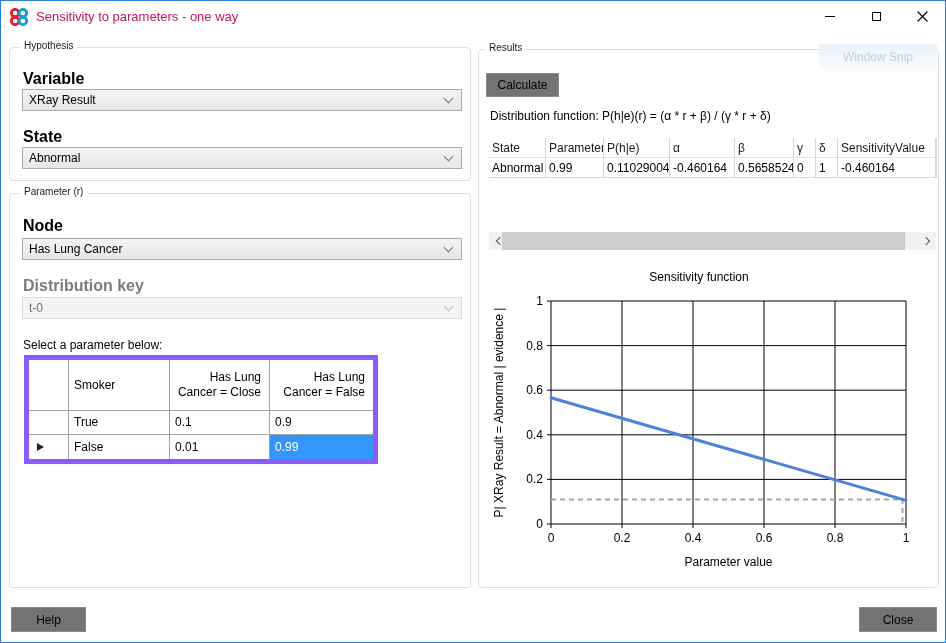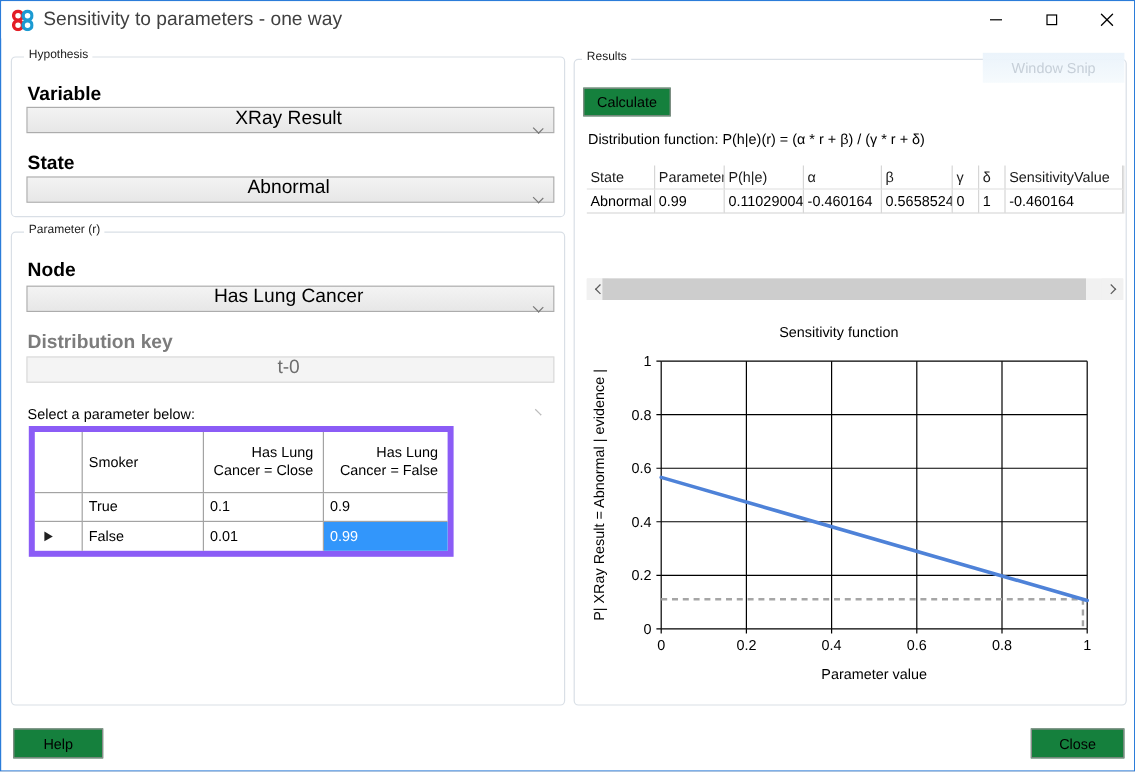--- a/index.html
+++ b/index.html
@@ -5,43 +5,43 @@
   html,body{margin:0;padding:0;background:#cfcfcf;}
   *{box-sizing:border-box;}
   .window{
     position:relative;width:946px;height:643px;background:#ffffff;
     border:1px solid #2b7cd9;font-family:"Liberation Sans",sans-serif;
     font-size:12px;color:#000;overflow:hidden;
   }
   
   .titlebar{position:absolute;left:0;top:0;width:100%;height:31px;background:#fff;display:flex;align-items:center;}
   .app-logo{margin-left:9px;width:18px;height:18px;}
-  .title-text{margin-left:8px;font-size:16px;color:#404040;}
+  .title-text{margin-left:8px;font-size:13px;color:#be185d;}
   .caption-btns{position:absolute;right:0;top:0;height:31px;display:flex;}
   .cap-btn{width:46px;height:31px;display:flex;align-items:center;justify-content:center;background:transparent;border:none;cursor:default;}
   .min-glyph{width:10px;height:0;border-top:1px solid #000;}
   .max-glyph{width:9px;height:9px;border:1px solid #000;background:transparent;}
   
   .groupbox{position:absolute;border:1px solid #d9dfe6;border-radius:4px;background:transparent;}
   .gb-legend{position:absolute;top:-8px;left:10px;background:#fff;padding:0 4px;font-size:10px;color:#1b1b1b;white-space:nowrap;}
   #gb-hyp{left:8px;top:46px;width:462px;height:134px;}
   #gb-param{left:8px;top:192px;width:462px;height:395px;}
   #gb-results{left:477px;top:48px;width:461px;height:539px;}
   
   .field-label{position:absolute;font-weight:bold;font-size:16px;color:#000;white-space:nowrap;}
   .field-label.disabled{color:#7c7c7c;}
   .plain-label{position:absolute;font-size:12px;color:#000;white-space:nowrap;}
   
   .combo{position:absolute;left:20px;width:440px;height:22px;background:linear-gradient(#f3f3f3,#e7e7e7);
-    border:1px solid #acacac;display:flex;align-items:center;padding:0 9px 0 6px;font-size:16px;cursor:default;flex-direction:column;}
+    border:1px solid #acacac;display:flex;align-items:center;padding:0 9px 0 6px;font-size:12px;cursor:default;}
   .combo .chev{margin-left:auto;width:7px;height:7px;border-right:1px solid #787878;border-bottom:1px solid #787878;transform:rotate(45deg);margin-top:-4px;}
   .combo.disabled{background:#f4f4f4;border-color:#dadada;color:#6e6e6e;gap:31px;}
   .combo.disabled .chev{border-color:#bcbcbc;}
   
-  .btn{position:absolute;background:#15803d;border:1px solid #8b8b8b;font-family:"Liberation Sans",sans-serif;
+  .btn{position:absolute;background:#737373;border:1px solid #8b8b8b;font-family:"Liberation Sans",sans-serif;
     font-size:12px;color:#000;display:flex;align-items:center;justify-content:center;cursor:default;}
   
   .pgrid{position:absolute;left:22px;top:353px;display:grid;grid-template-columns:40px 101px 100px 103px;
     grid-template-rows:51px 24px 24px;border:5px solid #8b5cf6;background:#fff;text-align:right;}
   .pg-cell{display:flex;align-items:center;padding:2px 5px;font-size:12px;overflow:hidden;line-height:15px;}
   .pg-cell.hdr{padding-right:8px;}
   .pg-br{border-right:1px solid #a3a3a3;}
   .pg-bb{border-bottom:1px solid #a3a3a3;}
   .pg-sel{background:#3296fb;color:#fff;}
   .row-marker{width:0;height:0;border-left:7px solid #212121;border-top:4px solid transparent;border-bottom:4px solid transparent;margin-left:3px;}

